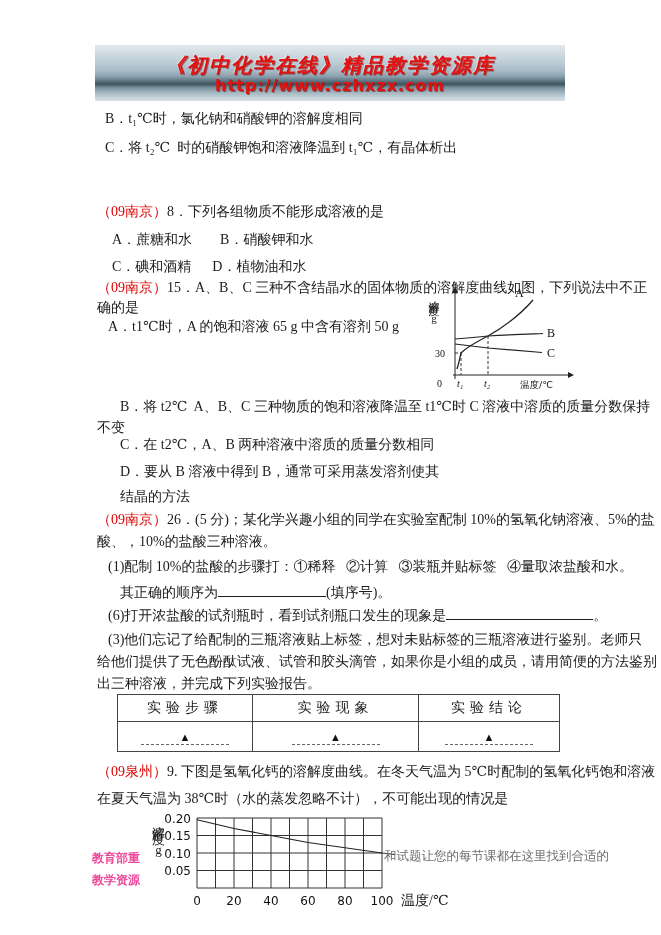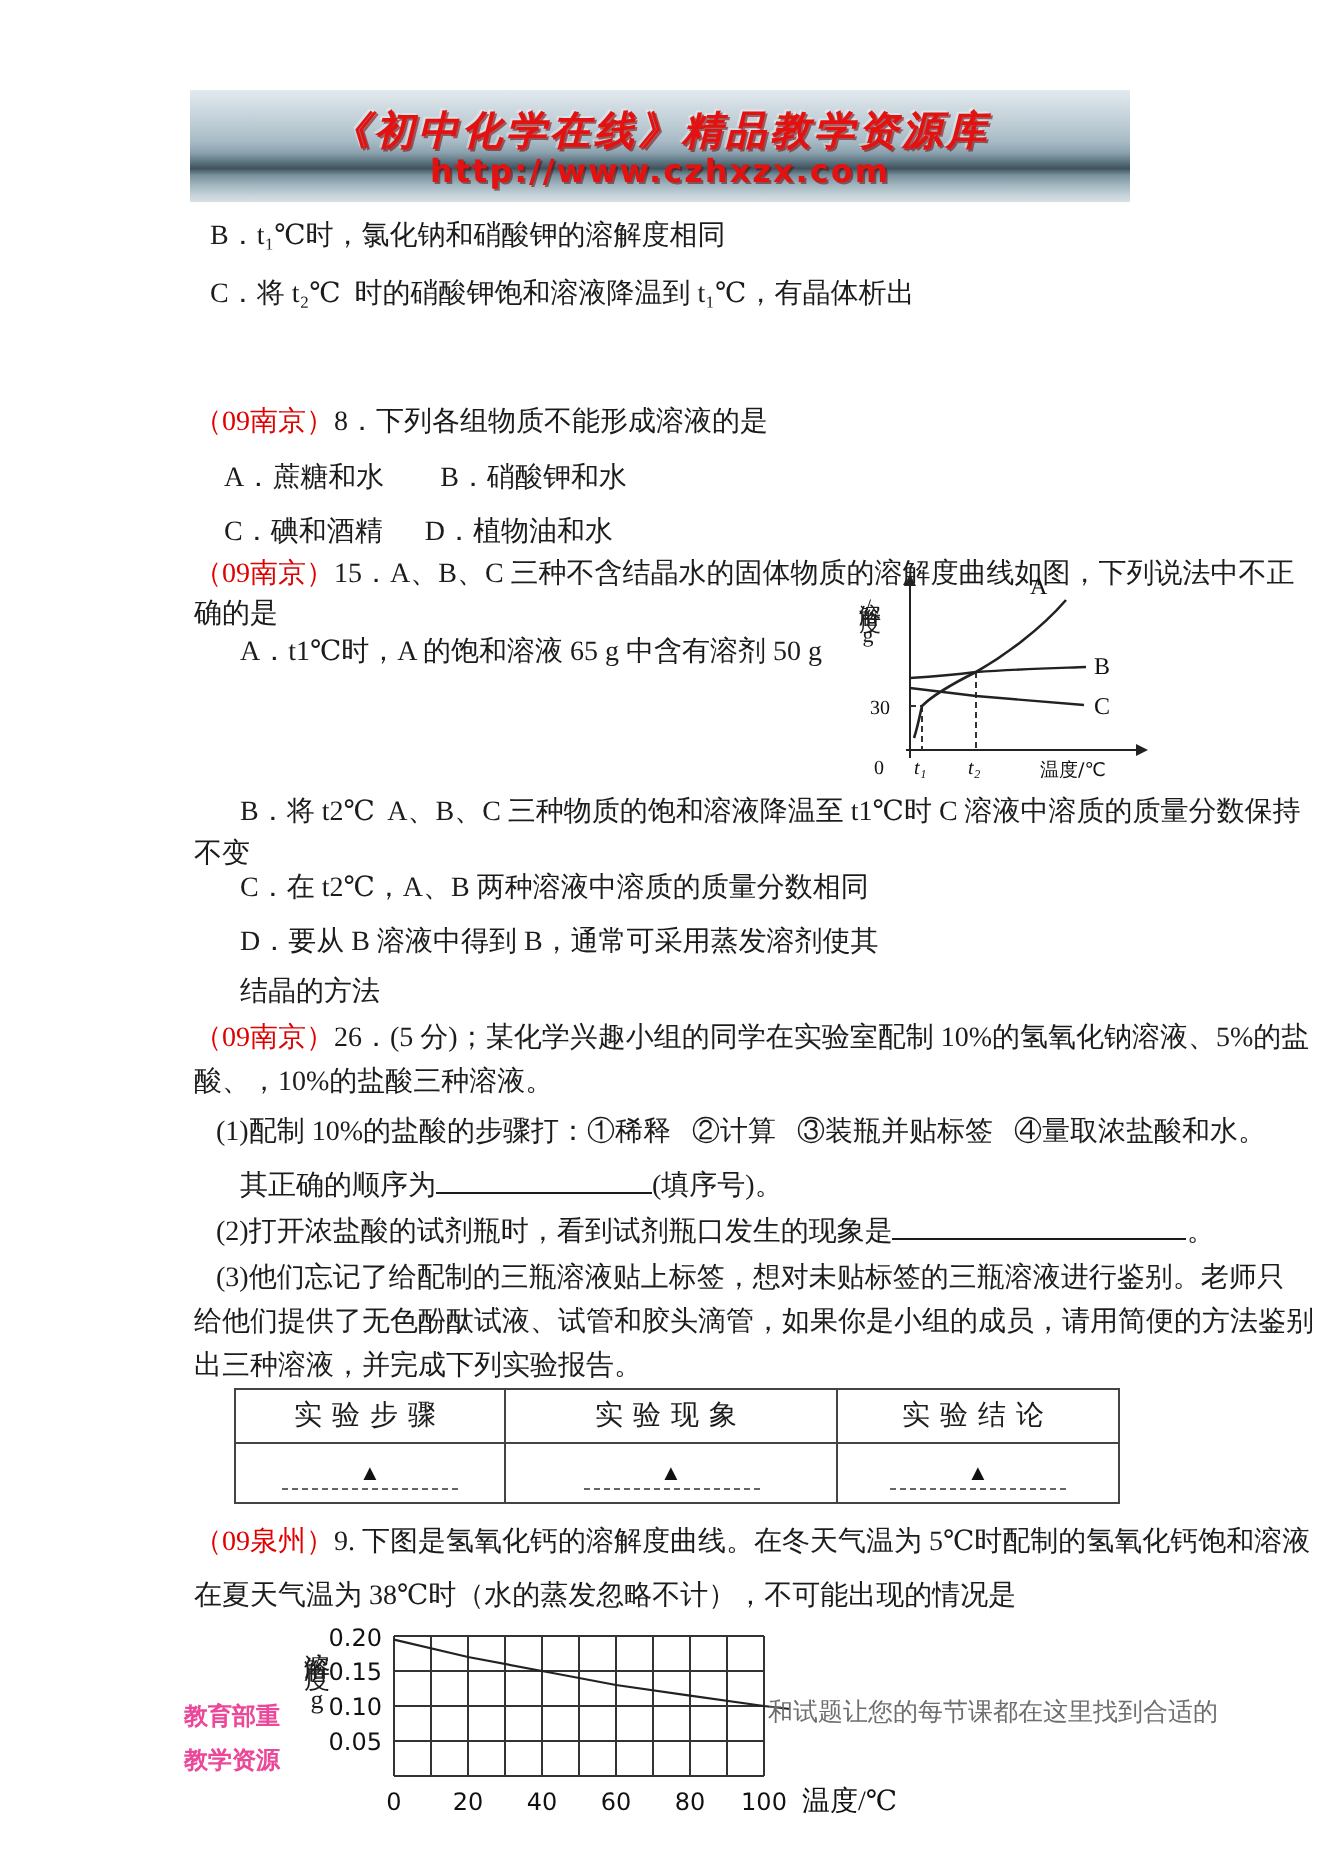--- a/index.html
+++ b/index.html
@@ -101,21 +101,21 @@
 
   <div class="line" style="left:105px;top:139px;">C．将 t₂℃  时的硝酸钾饱和溶液降温到 t₁℃，有晶体析出</div>
   <div class="line" style="left:105px;top:110px;">B．t₁℃时，氯化钠和硝酸钾的溶解度相同</div>
 
   <div class="line" style="left:97px;top:203px;"><span class="red">（09南京）</span><span>8．下列各组物质不能形成溶液的是</span></div>
   <div class="line" style="left:112px;top:231px;">A．蔗糖和水        B．硝酸钾和水</div>
   <div class="line" style="left:112px;top:258px;">C．碘和酒精      D．植物油和水</div>
 
   <div class="line" style="left:97px;top:279px;"><span class="red">（09南京）</span><span>15．A、B、C 三种不含结晶水的固体物质的溶解度曲线如图，下列说法中不正</span></div>
   <div class="line" style="left:97px;top:299px;">确的是</div>
-  <div class="line" style="left:120px;top:318px;">A．t1℃时，A 的饱和溶液 65 g 中含有溶剂 50 g</div>
+  <div class="line" style="left:108px;top:318px;">A．t1℃时，A 的饱和溶液 65 g 中含有溶剂 50 g</div>
 
   <div class="graph-box" style="left:420px;top:284px;width:158px;height:108px;">
     <svg width="158" height="108" viewBox="0 0 158 108">
 
       <line x1="35" y1="95" x2="35" y2="7" stroke="#222" stroke-width="1"></line>
       <polygon points="35,3 32,9 38,9" fill="#222"></polygon>
       <line x1="33" y1="91" x2="150" y2="91" stroke="#222" stroke-width="1"></line>
       <polygon points="154,91 148,88 148,94" fill="#222"></polygon>
 
       <line x1="35" y1="69" x2="41" y2="69" stroke="#333" stroke-width="1" stroke-dasharray="3,2"></line>
@@ -142,21 +142,21 @@
   <div class="line" style="left:120px;top:398px;">B．将 t2℃  A、B、C 三种物质的饱和溶液降温至 t1℃时 C 溶液中溶质的质量分数保持</div>
   <div class="line" style="left:97px;top:419px;">不变</div>
   <div class="line" style="left:120px;top:436px;">C．在 t2℃，A、B 两种溶液中溶质的质量分数相同</div>
   <div class="line" style="left:120px;top:463px;">D．要从 B 溶液中得到 B，通常可采用蒸发溶剂使其</div>
   <div class="line" style="left:120px;top:488px;">结晶的方法</div>
 
   <div class="line" style="left:97px;top:511px;"><span class="red">（09南京）</span><span>26．(5 分)；某化学兴趣小组的同学在实验室配制 10%的氢氧化钠溶液、5%的盐</span></div>
   <div class="line" style="left:97px;top:533px;">酸、，10%的盐酸三种溶液。</div>
   <div class="line" style="left:108px;top:558px;">(1)配制 10%的盐酸的步骤打：①稀释   ②计算   ③装瓶并贴标签   ④量取浓盐酸和水。</div>
   <div class="line" style="left:120px;top:583px;"><span>其正确的顺序为</span><span class="blank" style="width:108px;"></span><span>(填序号)。</span></div>
-  <div class="line" style="left:108px;top:606px;"><span>(2)打开浓盐酸的试剂瓶时，看到试剂瓶口发生的现象是</span><span class="blank" style="width:147px;"></span><span>。</span></div>
+  <div class="line" style="left:108px;top:606px;"><span>(6)打开浓盐酸的试剂瓶时，看到试剂瓶口发生的现象是</span><span class="blank" style="width:147px;"></span><span>。</span></div>
   <div class="line" style="left:108px;top:631px;">(3)他们忘记了给配制的三瓶溶液贴上标签，想对未贴标签的三瓶溶液进行鉴别。老师只</div>
   <div class="line" style="left:97px;top:653px;">给他们提供了无色酚酞试液、试管和胶头滴管，如果你是小组的成员，请用简便的方法鉴别</div>
   <div class="line" style="left:97px;top:675px;">出三种溶液，并完成下列实验报告。</div>
 
   <table id="report-table">
     <tbody>
         <tr>
       <td class="hdr" style="width:134px;">实验步骤</td>
       <td class="hdr" style="width:165px;">实验现象</td>
       <td class="hdr" style="width:140px;">实验结论</td>

